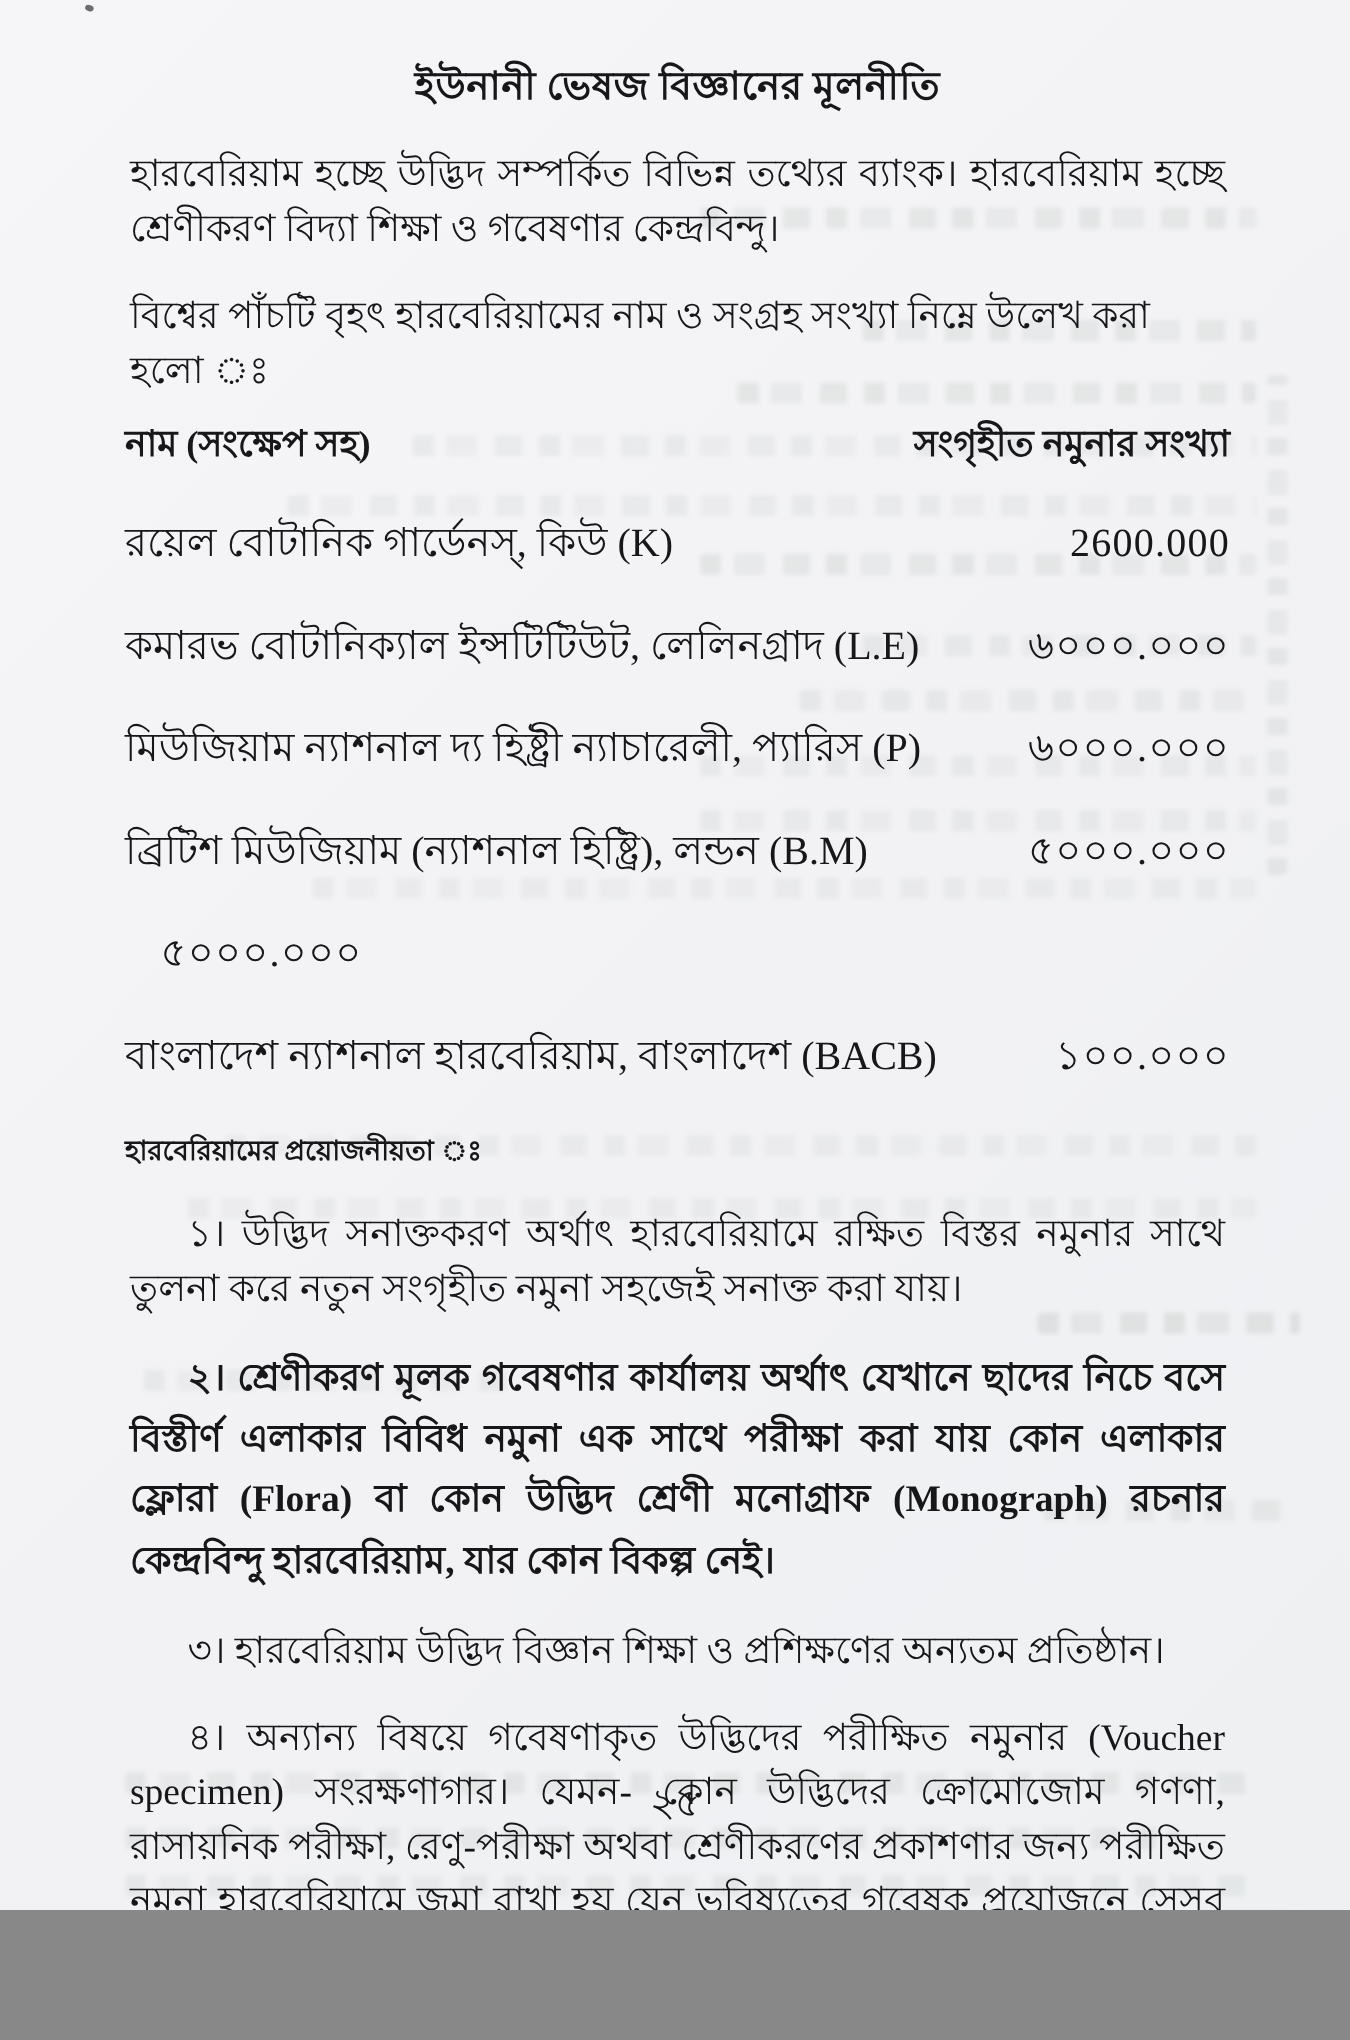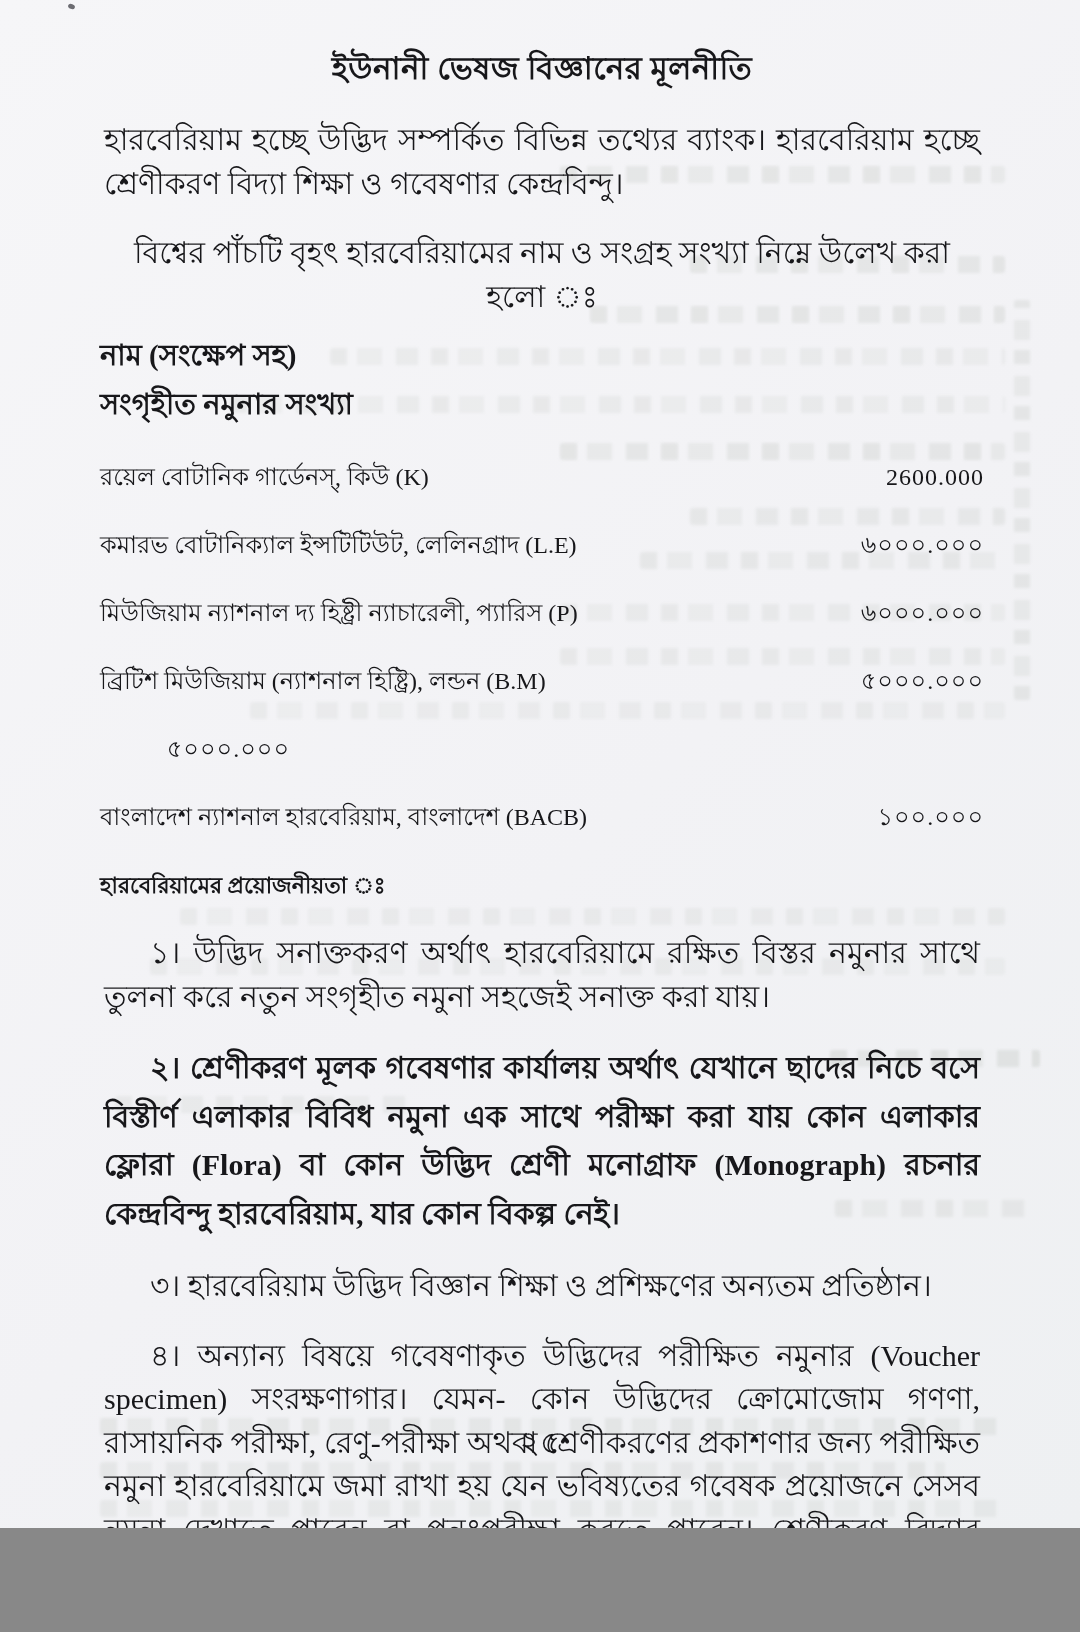--- a/index.html
+++ b/index.html
@@ -24,31 +24,30 @@
     letter-spacing:.5px;
     margin:0 0 22px 0;
   }
   p{
     font-size:30px;
     line-height:1.45;
     text-align:justify;
     margin:4px;
   }
   .intro{margin-bottom:26px;}
-  .list-intro{margin-bottom:14px; text-align:center;}
+  .list-intro{margin-bottom:14px; text-align:left;}
   .htable{margin:10px 0 6px 0;}
   .thead{
     display:flex;justify-content:space-between;
     font-size:29px;font-weight:bold;
     margin-bottom:10px;
-    flex-direction:column;
   }
   .trow{
     display:flex;justify-content:space-between;align-items:baseline;
-    font-size:24px;
+    font-size:32px;
     margin-top:28px;
   }
   .tname{flex:1 1 auto; padding-right:16px;}
   .tcount{flex:0 0 auto; min-width:190px; text-align:right; letter-spacing:1px;}
   .section{
     font-size:22px;font-weight:bold;
     margin:30px 0 8px 0;
   }
   .point{
     text-indent:46px;

